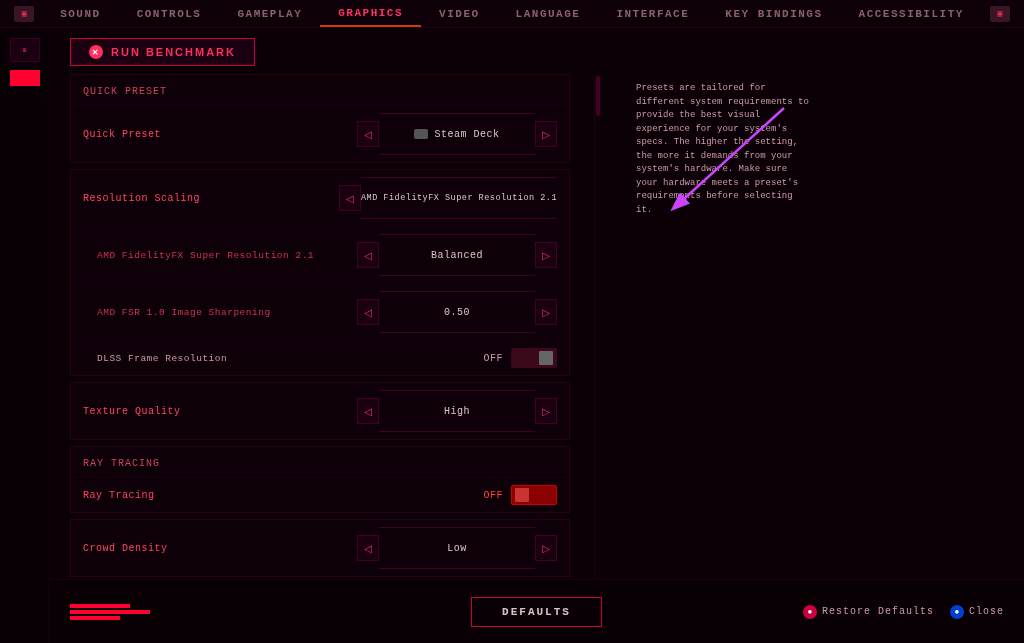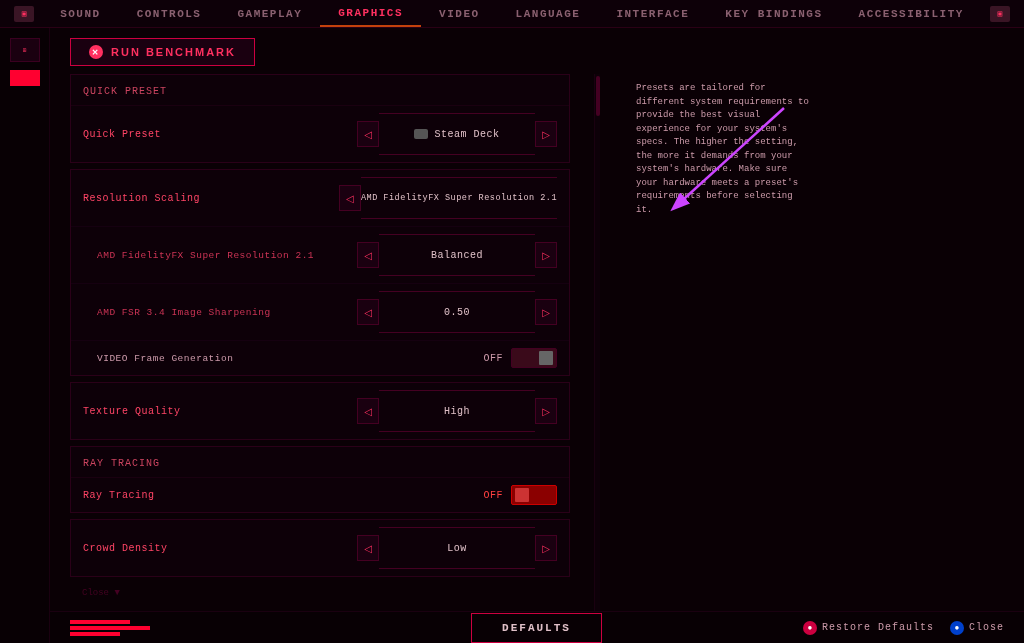--- a/index.html
+++ b/index.html
@@ -320,21 +320,21 @@
       color: #cc9aaa;
       line-height: 1.5;
     }
 
     
     .bottom-bar {
       position: absolute;
       bottom: 0;
       left: 0;
       right: 0;
-      height: 32px;
+      height: 64px;
       background: #080004;
       border-top: 1px solid #1a0010;
       display: flex;
       align-items: center;
       justify-content: flex-end;
       padding: 0 20px;
     }
 
     .bottom-left {
       display: flex;
@@ -517,30 +517,30 @@
             <div class="setting-row">
               <span class="setting-label sub">AMD FidelityFX Super Resolution 2.1</span>
               <div class="arrow-control">
                 <button class="arrow-btn">◁</button>
                 <div class="control-value">Balanced</div>
                 <button class="arrow-btn">▷</button>
               </div>
             </div>
 
             <div class="setting-row">
-              <span class="setting-label sub">AMD FSR 3.4 Image Sharpening</span>
+              <span class="setting-label sub">AMD FSR 1.0 Image Sharpening</span>
               <div class="arrow-control">
                 <button class="arrow-btn">◁</button>
                 <div class="control-value">0.50</div>
                 <button class="arrow-btn">▷</button>
               </div>
             </div>
 
             <div class="setting-row">
-              <span class="setting-label sub white">VIDEO Frame Generation</span>
+              <span class="setting-label sub white">DLSS Frame Resolution</span>
               <div class="toggle-container">
                 <span class="toggle-label">OFF</span>
                 <div class="toggle off">
                   <div class="toggle-thumb"></div>
                 </div>
               </div>
             </div>
 
           </div>
         </div>

